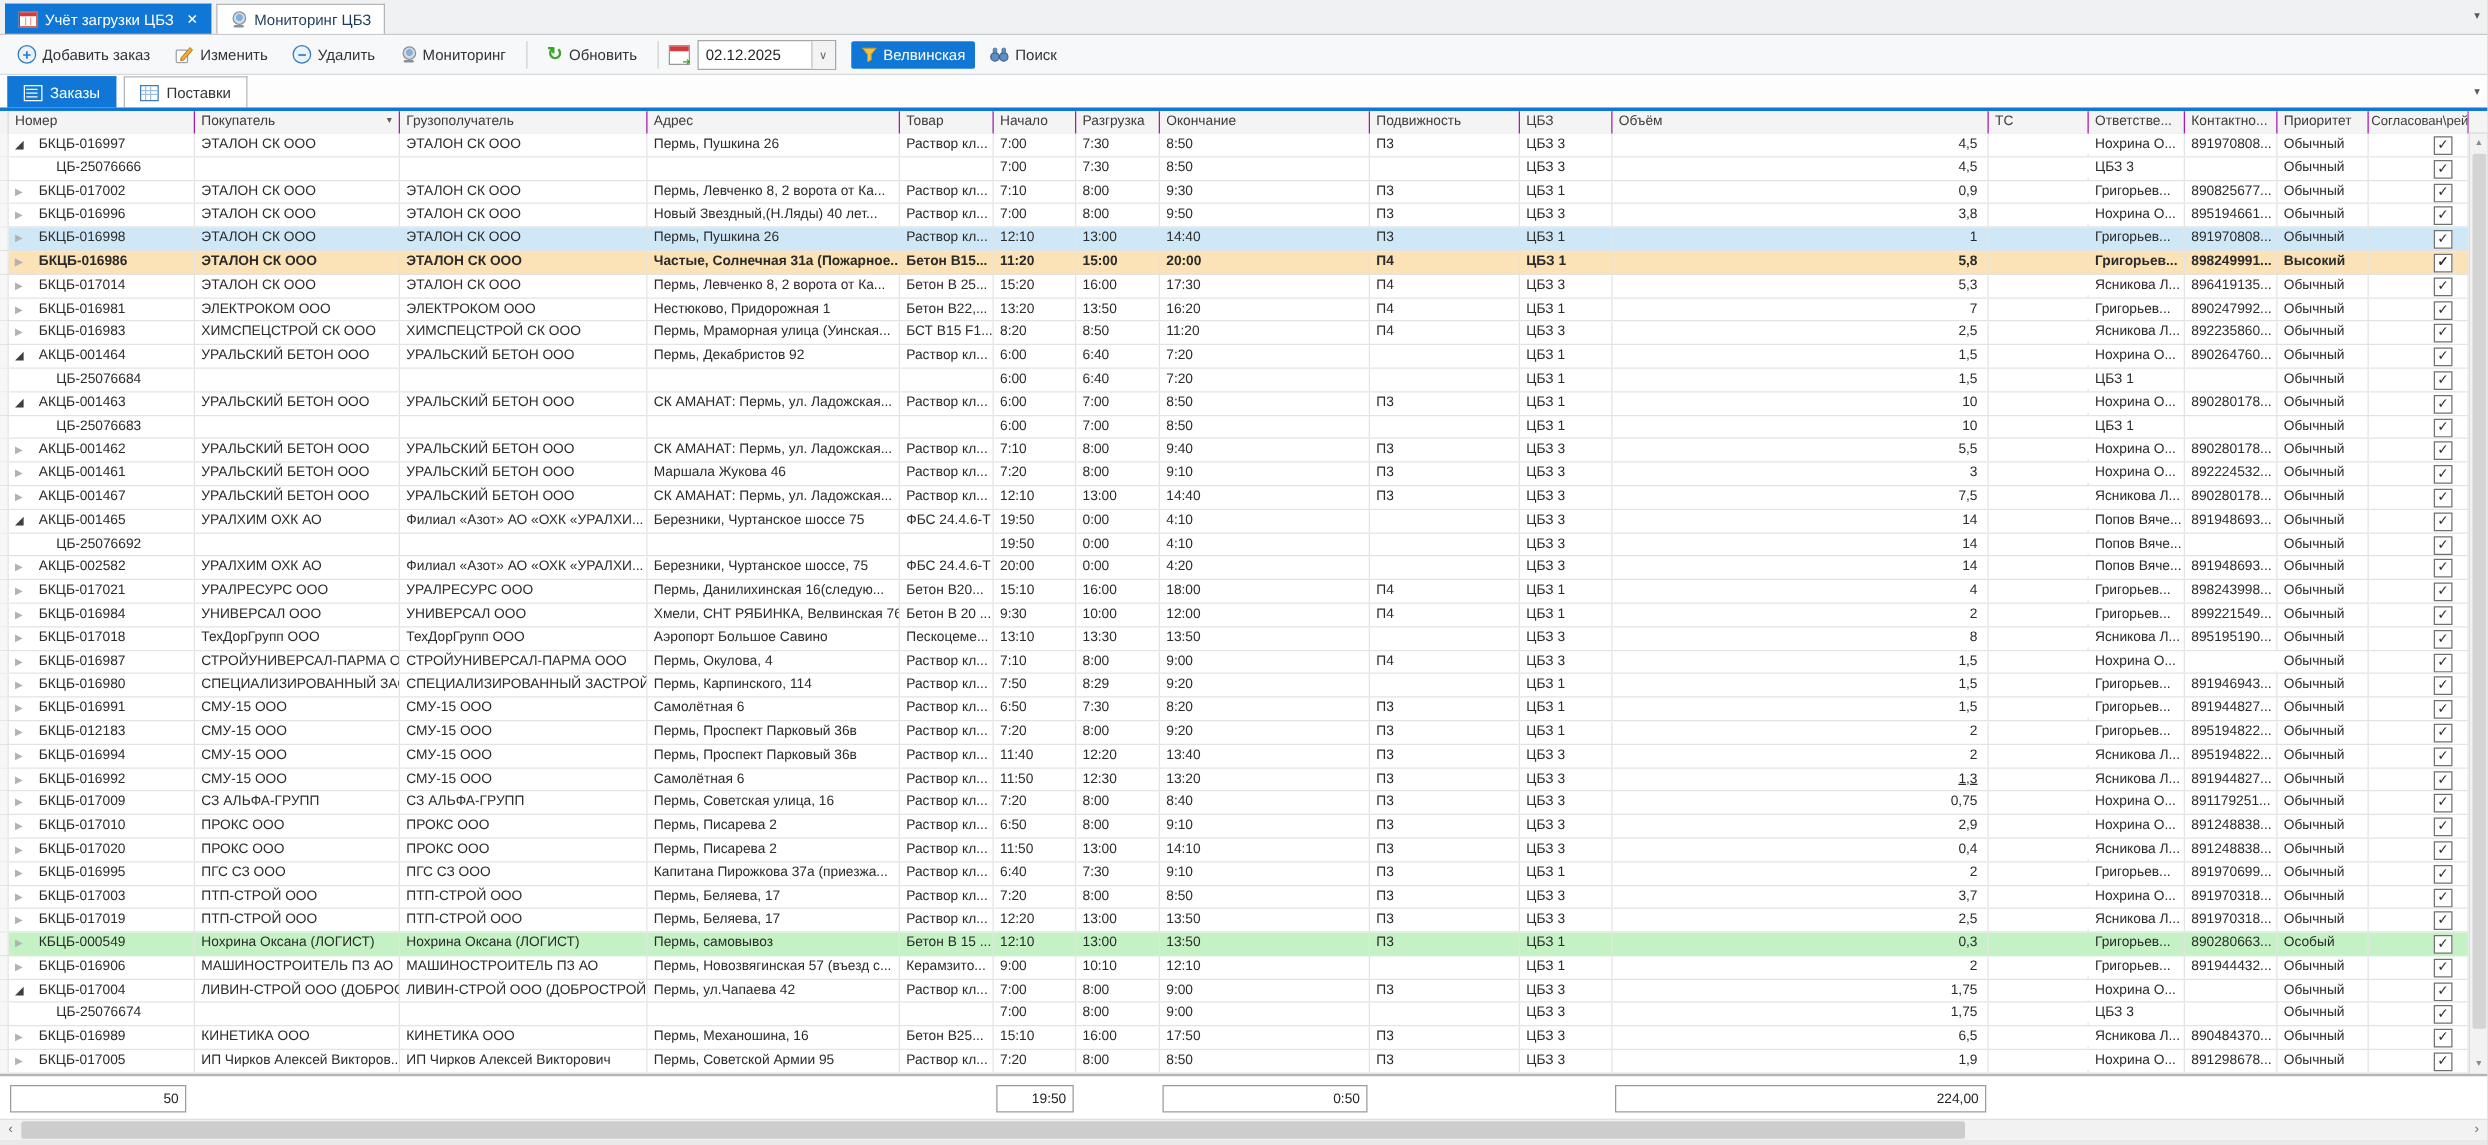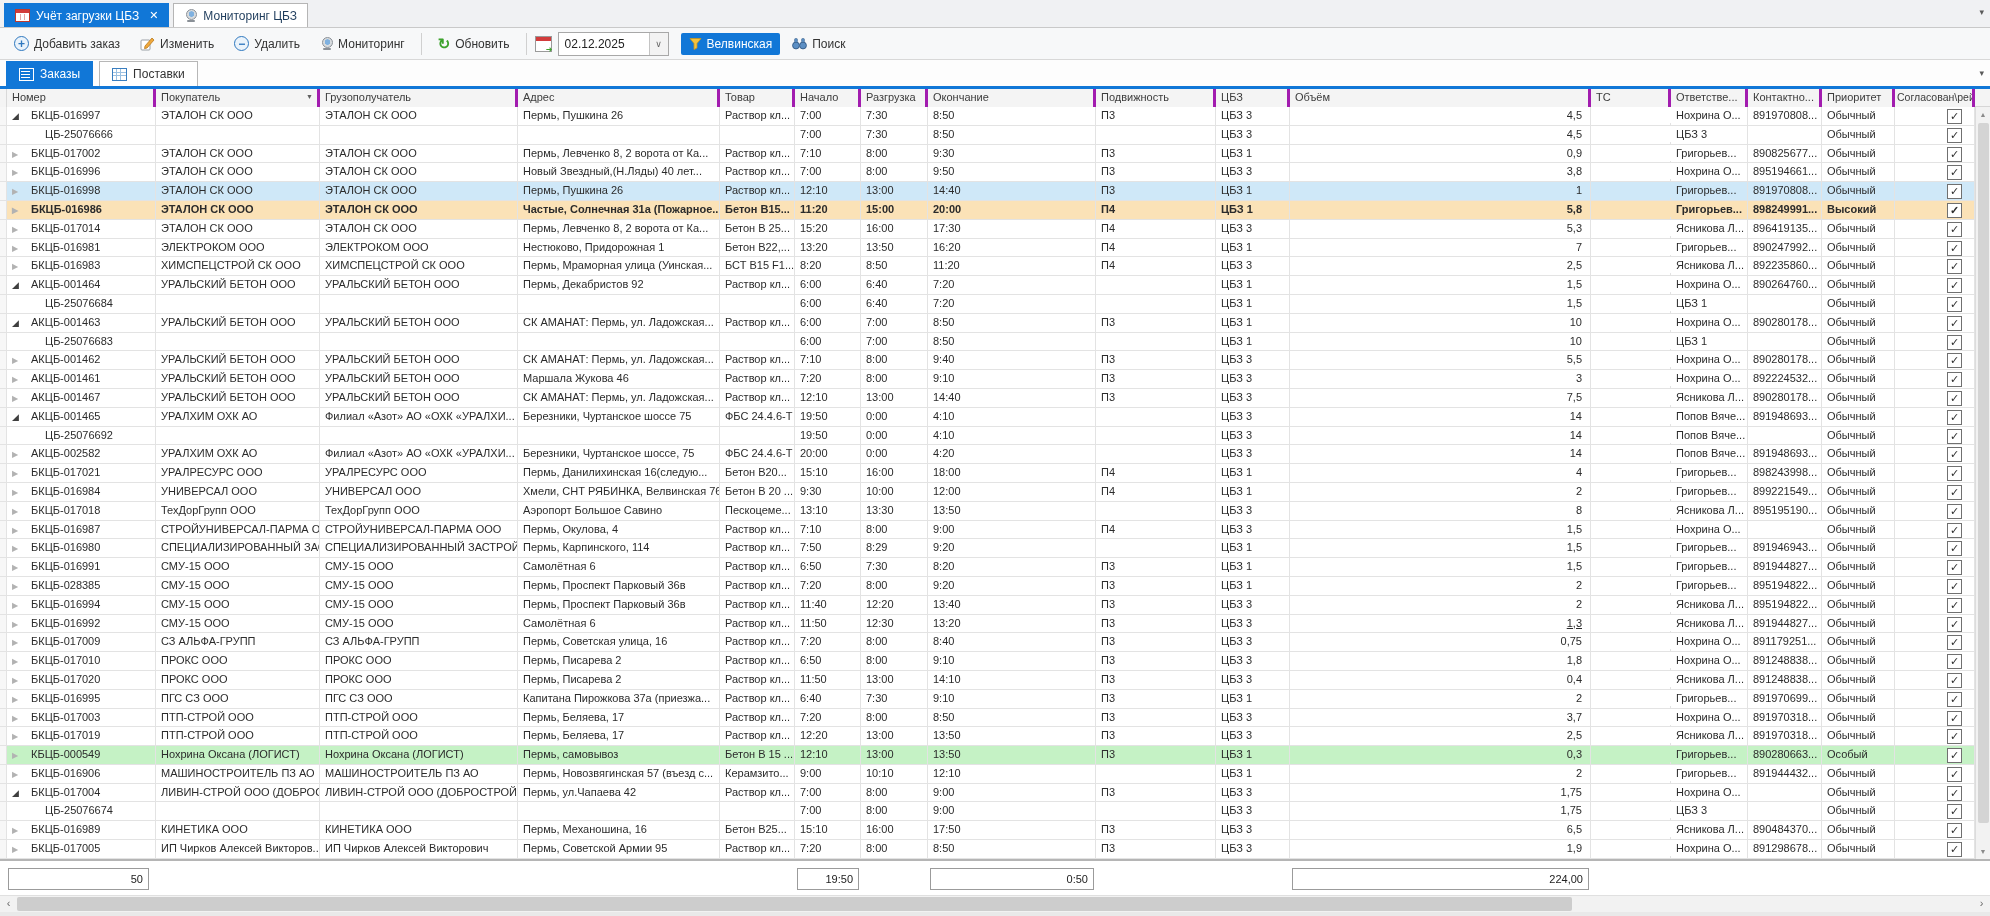--- a/index.html
+++ b/index.html
@@ -51,21 +51,21 @@
                   box-shadow:0 3px 0 #fff,0 6px 0 #fff;}
   .table-ic{display:inline-block;width:13px;height:11px;border:1px solid #3a7ebf;background:#fff;position:relative;}
   .table-ic:before{content:"";position:absolute;left:0;top:3px;right:0;height:1px;background:#9cc1e2;box-shadow:0 3px 0 #9cc1e2;}
   .table-ic:after{content:"";position:absolute;left:3px;top:0;bottom:0;width:1px;background:#9cc1e2;box-shadow:4px 0 0 #9cc1e2;}
   .vt-chevron{position:absolute;right:6px;top:8px;font-size:9px;color:#5a5a5a;}
   .accent-line{position:absolute;left:0;top:86px;width:1990px;height:3px;background:#1177d7;}
 
   
   .grid-header{position:absolute;left:0;top:89px;width:1990px;height:18px;background:#f4f4f4;
                border-bottom:1px solid #d6d6d6;display:flex;font-size:11px;color:#3c3c3c;}
-  .hcell{box-sizing:border-box;border-right:3px solid #a21caf;padding:2px 0 0 5px;overflow:hidden;
+  .hcell{box-sizing:border-box;border-right:1px solid #a21caf;padding:2px 0 0 5px;overflow:hidden;
          white-space:nowrap;position:relative;}
   .hcell.k-approved{font-size:10.5px;padding-left:2px;}
   .h-ind{box-sizing:border-box;width:7px;background:#f4f4f4;border-right:1px solid #d9d9d9;}
   .filter-glyph{position:absolute;right:4px;top:4px;font-size:7px;color:#5f5f5f;}
 
   .grid-body{position:absolute;left:0;top:107px;width:1975px;height:752px;background:#fff;overflow:hidden;}
   .grow{display:flex;height:18.8px;box-sizing:border-box;border-bottom:1px solid #e3e3e3;
         font-size:11px;color:#2b2b2b;line-height:17.5px;white-space:nowrap;}
   .grow.hl-blue{background:#cfe8f8;}
   .grow.hl-orange{background:#fbe2b7;font-weight:bold;}
@@ -735,21 +735,21 @@
         <div class="cell c-ts" style="width: 80px;"></div>
         <div class="cell c-resp" style="width: 77px;">Григорьев...</div>
         <div class="cell c-contact" style="width: 74px;">891944827...</div>
         <div class="cell c-priority" style="width: 73px;">Обычный</div>
         <div class="cell c-approved" style="width: 80px;">
           <span class="cb">✓</span>
         </div>
       </div>
       <div class="grow">
         <div class="indicator"></div>
-        <div class="cell c-num" style="width: 149px;"><span class="tg col">▶</span><span>БКЦБ-028385</span></div>
+        <div class="cell c-num" style="width: 149px;"><span class="tg col">▶</span><span>БКЦБ-012183</span></div>
         <div class="cell c-buyer" style="width: 164px;">СМУ-15 ООО</div>
         <div class="cell c-consignee" style="width: 198px;">СМУ-15 ООО</div>
         <div class="cell c-addr" style="width: 202px;">Пермь, Проспект Парковый 36в</div>
         <div class="cell c-product" style="width: 75px;">Раствор кл...</div>
         <div class="cell c-start" style="width: 66px;">7:20</div>
         <div class="cell c-unload" style="width: 67px;">8:00</div>
         <div class="cell c-end" style="width: 168px;">9:20</div>
         <div class="cell c-mobility" style="width: 120px;">П3</div>
         <div class="cell c-cbz" style="width: 74px;">ЦБЗ 1</div>
         <div class="cell c-volume" style="width: 301px;">2</div>
@@ -829,21 +829,21 @@
         <div class="cell c-num" style="width: 149px;"><span class="tg col">▶</span><span>БКЦБ-017010</span></div>
         <div class="cell c-buyer" style="width: 164px;">ПРОКС ООО</div>
         <div class="cell c-consignee" style="width: 198px;">ПРОКС ООО</div>
         <div class="cell c-addr" style="width: 202px;">Пермь, Писарева 2</div>
         <div class="cell c-product" style="width: 75px;">Раствор кл...</div>
         <div class="cell c-start" style="width: 66px;">6:50</div>
         <div class="cell c-unload" style="width: 67px;">8:00</div>
         <div class="cell c-end" style="width: 168px;">9:10</div>
         <div class="cell c-mobility" style="width: 120px;">П3</div>
         <div class="cell c-cbz" style="width: 74px;">ЦБЗ 3</div>
-        <div class="cell c-volume" style="width: 301px;">1,8</div>
+        <div class="cell c-volume" style="width: 301px;">2,9</div>
         <div class="cell c-ts" style="width: 80px;"></div>
         <div class="cell c-resp" style="width: 77px;">Нохрина О...</div>
         <div class="cell c-contact" style="width: 74px;">891248838...</div>
         <div class="cell c-priority" style="width: 73px;">Обычный</div>
         <div class="cell c-approved" style="width: 80px;">
           <span class="cb">✓</span>
         </div>
       </div>
       <div class="grow">
         <div class="indicator"></div>

